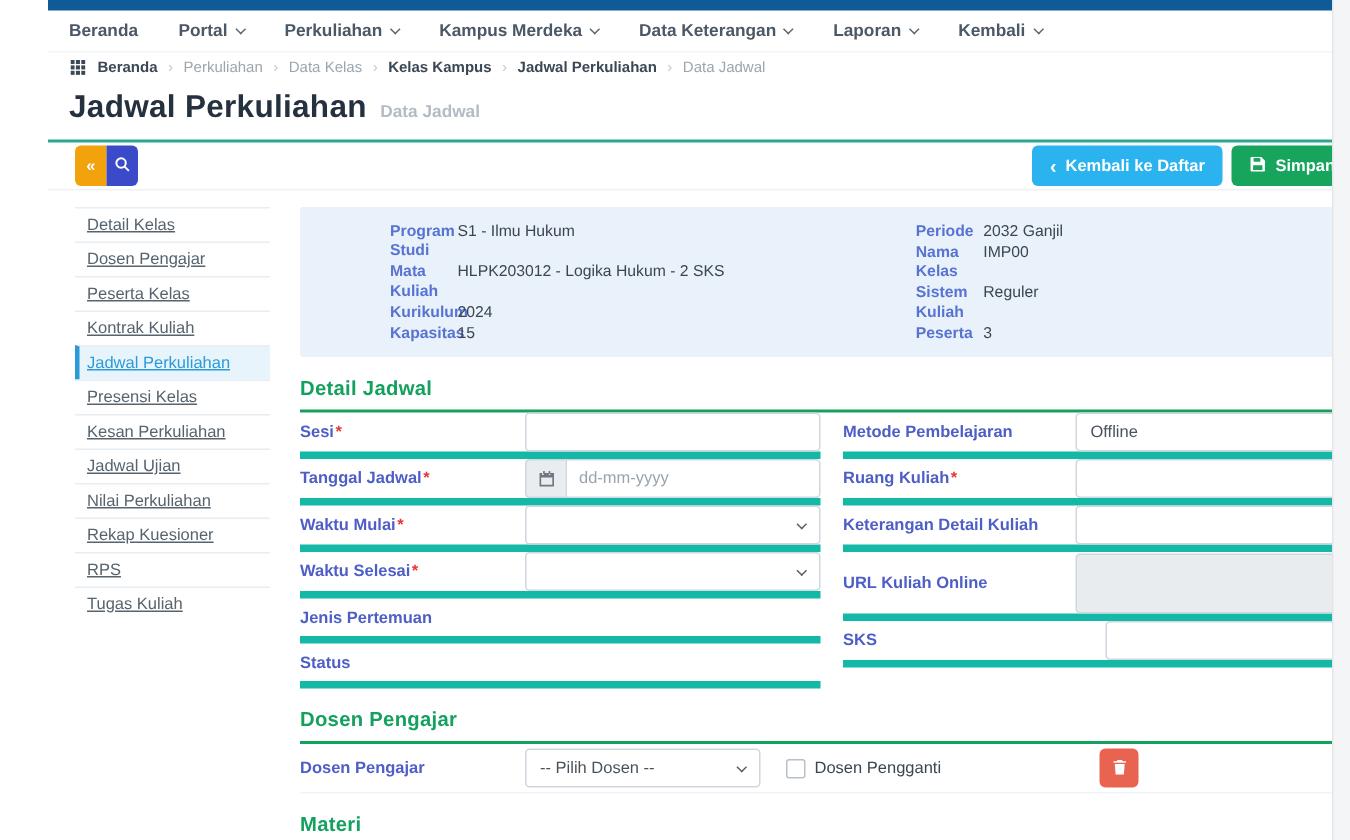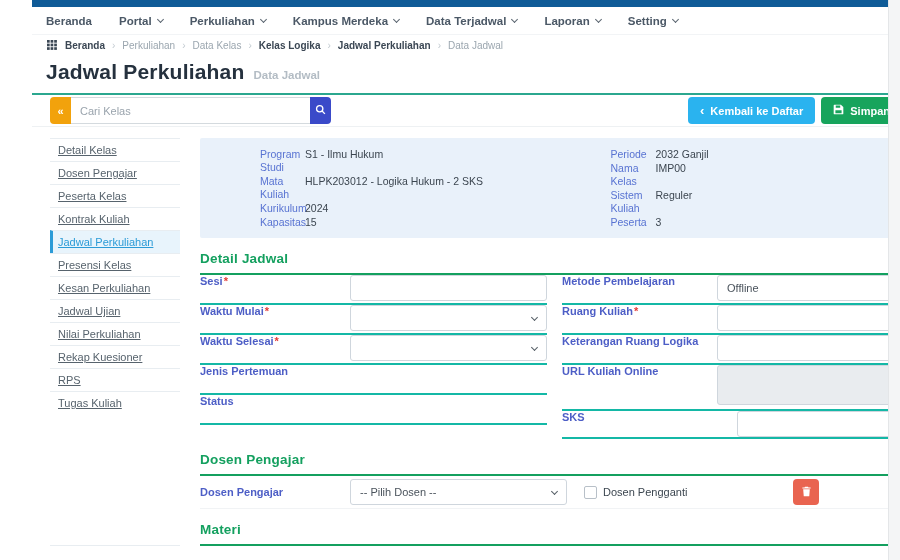--- a/index.html
+++ b/index.html
@@ -58,30 +58,30 @@
     border-bottom:1px solid #e8edf1; }
   .side-item { padding:5px 8px; border-top:1px solid #e8edf1; cursor:pointer; white-space:nowrap;text-decoration:underline; }
   .side-item.active { background:#e8f4fc; color:#2b9bd7; border-left:3px solid #2b9bd7; padding-left:5px; }
   .main { flex:1; }
 
   
   .info-panel { background:#e9f1fa; border-radius:2px; padding:10px 12px 9px;
     display:grid; grid-template-columns:1fr 1fr; column-gap:12px; }
   .info-col { display:flex; flex-direction:column; gap:1px; }
   .info-row { display:flex; font-size:10.5px; line-height:13px; }
-  .info-label { width:93px; color:#5873d2; font-weight:400;padding-left:48px; }
+  .info-label { width:93px; color:#5873d2; font-weight:700;padding-left:48px; }
   .info-value { color:#3c4650; }
 
   
   .section-title { margin-top:13px; font-size:13.5px; font-weight:700; color:#14a05f;
     padding-bottom:7px; border-bottom:2px solid #14a05f; letter-spacing:.2px; }
 
   
   .form-grid { display:grid; grid-template-columns:347px 351px; column-gap:15px; }
-  .frow { display:flex; align-items:flex-start; min-height:30px; border-bottom:2px solid #14b8a6; }
+  .frow { display:flex; align-items:center; min-height:30px; border-bottom:5px solid #14b8a6; }
   .frow-tall { min-height:46px; }
   .frow-short { min-height:25px;gap:20px; }
   .flabel { width:150px; font-size:11px; font-weight:700; color:#4d5ec6; flex-shrink:0; }
   .flabel-r { width:155px; }
   .req { color:#e53935; margin-left:1px; }
   .fctrl { flex:1; display:flex; align-items:center; }
   .tinput { width:100%; height:26px; border:1px solid #cfd6dd; border-radius:3px;
     font-size:11px; padding:0 8px; color:#3c4650; outline:none; background:#fff;
     font-family:"Liberation Sans", sans-serif; }
   .tinput::placeholder { color:#9aa4ad; }
@@ -95,21 +95,21 @@
   .date-addon { width:27px; background:#eaedef; border:1px solid #cfd6dd; border-right:none;
     border-radius:3px 0 0 3px; display:flex; align-items:center; justify-content:center; }
   .date-input { flex:1; border:1px solid #cfd6dd; border-radius:0 3px 3px 0; font-size:11px;
     padding:0 8px; color:#3c4650; outline:none; font-family:"Liberation Sans", sans-serif; }
   .date-input::placeholder { color:#9aa4ad; }
   .tarea { width:100%; height:40px; background:#e9ecef; border:1px solid #cfd6dd; border-radius:3px;
     resize:none; }
 
   
   .dosen-row { display:flex; align-items:center; min-height:33px; border-bottom:1px solid #f1f3f5; }
-  .dosen-sel { width:217px; flex:none;align-items:center; }
+  .dosen-sel { width:157px; flex:none;align-items:center; }
   .chk-group { display:flex; align-items:center; margin-left:17px; }
   .chkbox { width:13px; height:13px; border:1px solid #b8c0c8; border-radius:2px; background:#fff; cursor:pointer; }
   .chk-label { font-size:11px; color:#3c4650; margin-left:6px; }
   .btn-del { width:26px; height:26px; background:#e96450; border:none; border-radius:4px;
     margin-left:106px; display:flex; align-items:center; justify-content:center; cursor:pointer; }
   .add-link-row { padding:5px 0 8px 150px; }
   .add-link { font-size:11px; color:#18a45c; font-weight:600; text-decoration:none; cursor:pointer; }
 </style>
 </head>
 <body>
@@ -129,29 +129,29 @@
         </div>
     <div class="nav-item">
           <span>Perkuliahan</span>
           <span class="caret"></span>
         </div>
     <div class="nav-item">
           <span>Kampus Merdeka</span>
           <span class="caret"></span>
         </div>
     <div class="nav-item">
-          <span>Data Terjadwal</span>
+          <span>Data Keterangan</span>
           <span class="caret"></span>
         </div>
     <div class="nav-item">
           <span>Laporan</span>
           <span class="caret"></span>
         </div>
     <div class="nav-item">
-          <span>Setting</span>
+          <span>Kembali</span>
           <span class="caret"></span>
         </div>
   </div>
 
   <div class="breadcrumb">
     <span class="bc-home-icon">
       <svg width="10" height="10" viewBox="0 0 10 10">
             <g fill="#3b4754">
               <rect x="0" y="0" width="2.7" height="2.7"></rect>
               <rect x="3.6" y="0" width="2.7" height="2.7"></rect>
@@ -164,38 +164,37 @@
               <rect x="7.2" y="7.2" width="2.7" height="2.7"></rect>
             </g>
           </svg>
     </span>
     <span class="bc-item bc-strong">Beranda</span>
     <span class="bc-sep">›</span>
     <span class="bc-item">Perkuliahan</span>
     <span class="bc-sep">›</span>
     <span class="bc-item">Data Kelas</span>
     <span class="bc-sep">›</span>
-    <span class="bc-item bc-strong">Kelas Logika</span>
+    <span class="bc-item bc-strong">Kelas Kampus</span>
     <span class="bc-sep">›</span>
     <span class="bc-item bc-strong">Jadwal Perkuliahan</span>
     <span class="bc-sep">›</span>
     <span class="bc-item">Data Jadwal</span>
   </div>
 
   <div class="pagehead">
     <span class="page-title">Jadwal Perkuliahan</span>
     <span class="page-subtitle">Data Jadwal</span>
   </div>
 
   <div class="toolbar">
     <div class="search-group">
       <button class="btn-collapse">
             <span>«</span>
           </button>
-      <input class="search-input" placeholder="Cari Kelas" style="">
       <button class="btn-search">
         <span><svg width="11" height="11" viewBox="0 0 14 14" fill="none">
                 <circle cx="6" cy="6" r="4" stroke="#ffffff" stroke-width="1.7"></circle>
                 <line x1="9" y1="9" x2="12.6" y2="12.6" stroke="#ffffff" stroke-width="1.7"></line>
               </svg></span>
       </button>
     </div>
     <div class="toolbar-actions">
       <button class="btn btn-back">
         <span class="chev">‹</span>
@@ -272,20 +271,33 @@
       <div class="form-grid">
 
         <div>
           <div class="frow">
             <span class="flabel"><span>Sesi</span><span class="req">*</span></span>
             <span class="fctrl">
                   <input class="tinput" style="">
                 </span>
           </div>
           <div class="frow">
+            <span class="flabel"><span>Tanggal Jadwal</span><span class="req">*</span></span>
+            <span class="fctrl">
+              <span class="date-group">
+                <span class="date-addon">
+                      <svg width="11" height="11" viewBox="0 0 16 16" fill="#6f7780">
+                        <path d="M4.5 0h1.6v3H4.5zM9.9 0h1.6v3H9.9zM1 2h2.5v1.8h1.6V2h4.8v1.8h1.6V2H15v13H1V2zm1.6 4.3v7.1h10.8V6.3H2.6z"></path>
+                      </svg>
+                    </span>
+                <input class="date-input" placeholder="dd-mm-yyyy" style="">
+              </span>
+            </span>
+          </div>
+          <div class="frow">
             <span class="flabel"><span>Waktu Mulai</span><span class="req">*</span></span>
             <span class="fctrl">
                   <span class="sel">
                     <span></span>
                     <span class="sel-caret"></span>
                   </span>
                 </span>
           </div>
           <div class="frow">
             <span class="flabel"><span>Waktu Selesai</span><span class="req">*</span></span>
@@ -314,21 +326,21 @@
                   </span>
                 </span>
           </div>
           <div class="frow">
             <span class="flabel flabel-r"><span>Ruang Kuliah</span><span class="req">*</span></span>
             <span class="fctrl">
                   <input class="tinput" style="">
                 </span>
           </div>
           <div class="frow">
-            <span class="flabel flabel-r"><span>Keterangan Ruang Logika</span></span>
+            <span class="flabel flabel-r"><span>Keterangan Detail Kuliah</span></span>
             <span class="fctrl">
                   <input class="tinput" style="">
                 </span>
           </div>
           <div class="frow frow-tall">
             <span class="flabel flabel-r"><span>URL Kuliah Online</span></span>
             <span class="fctrl">
                   <textarea class="tarea" disabled="" style=""></textarea>
                 </span>
           </div>

